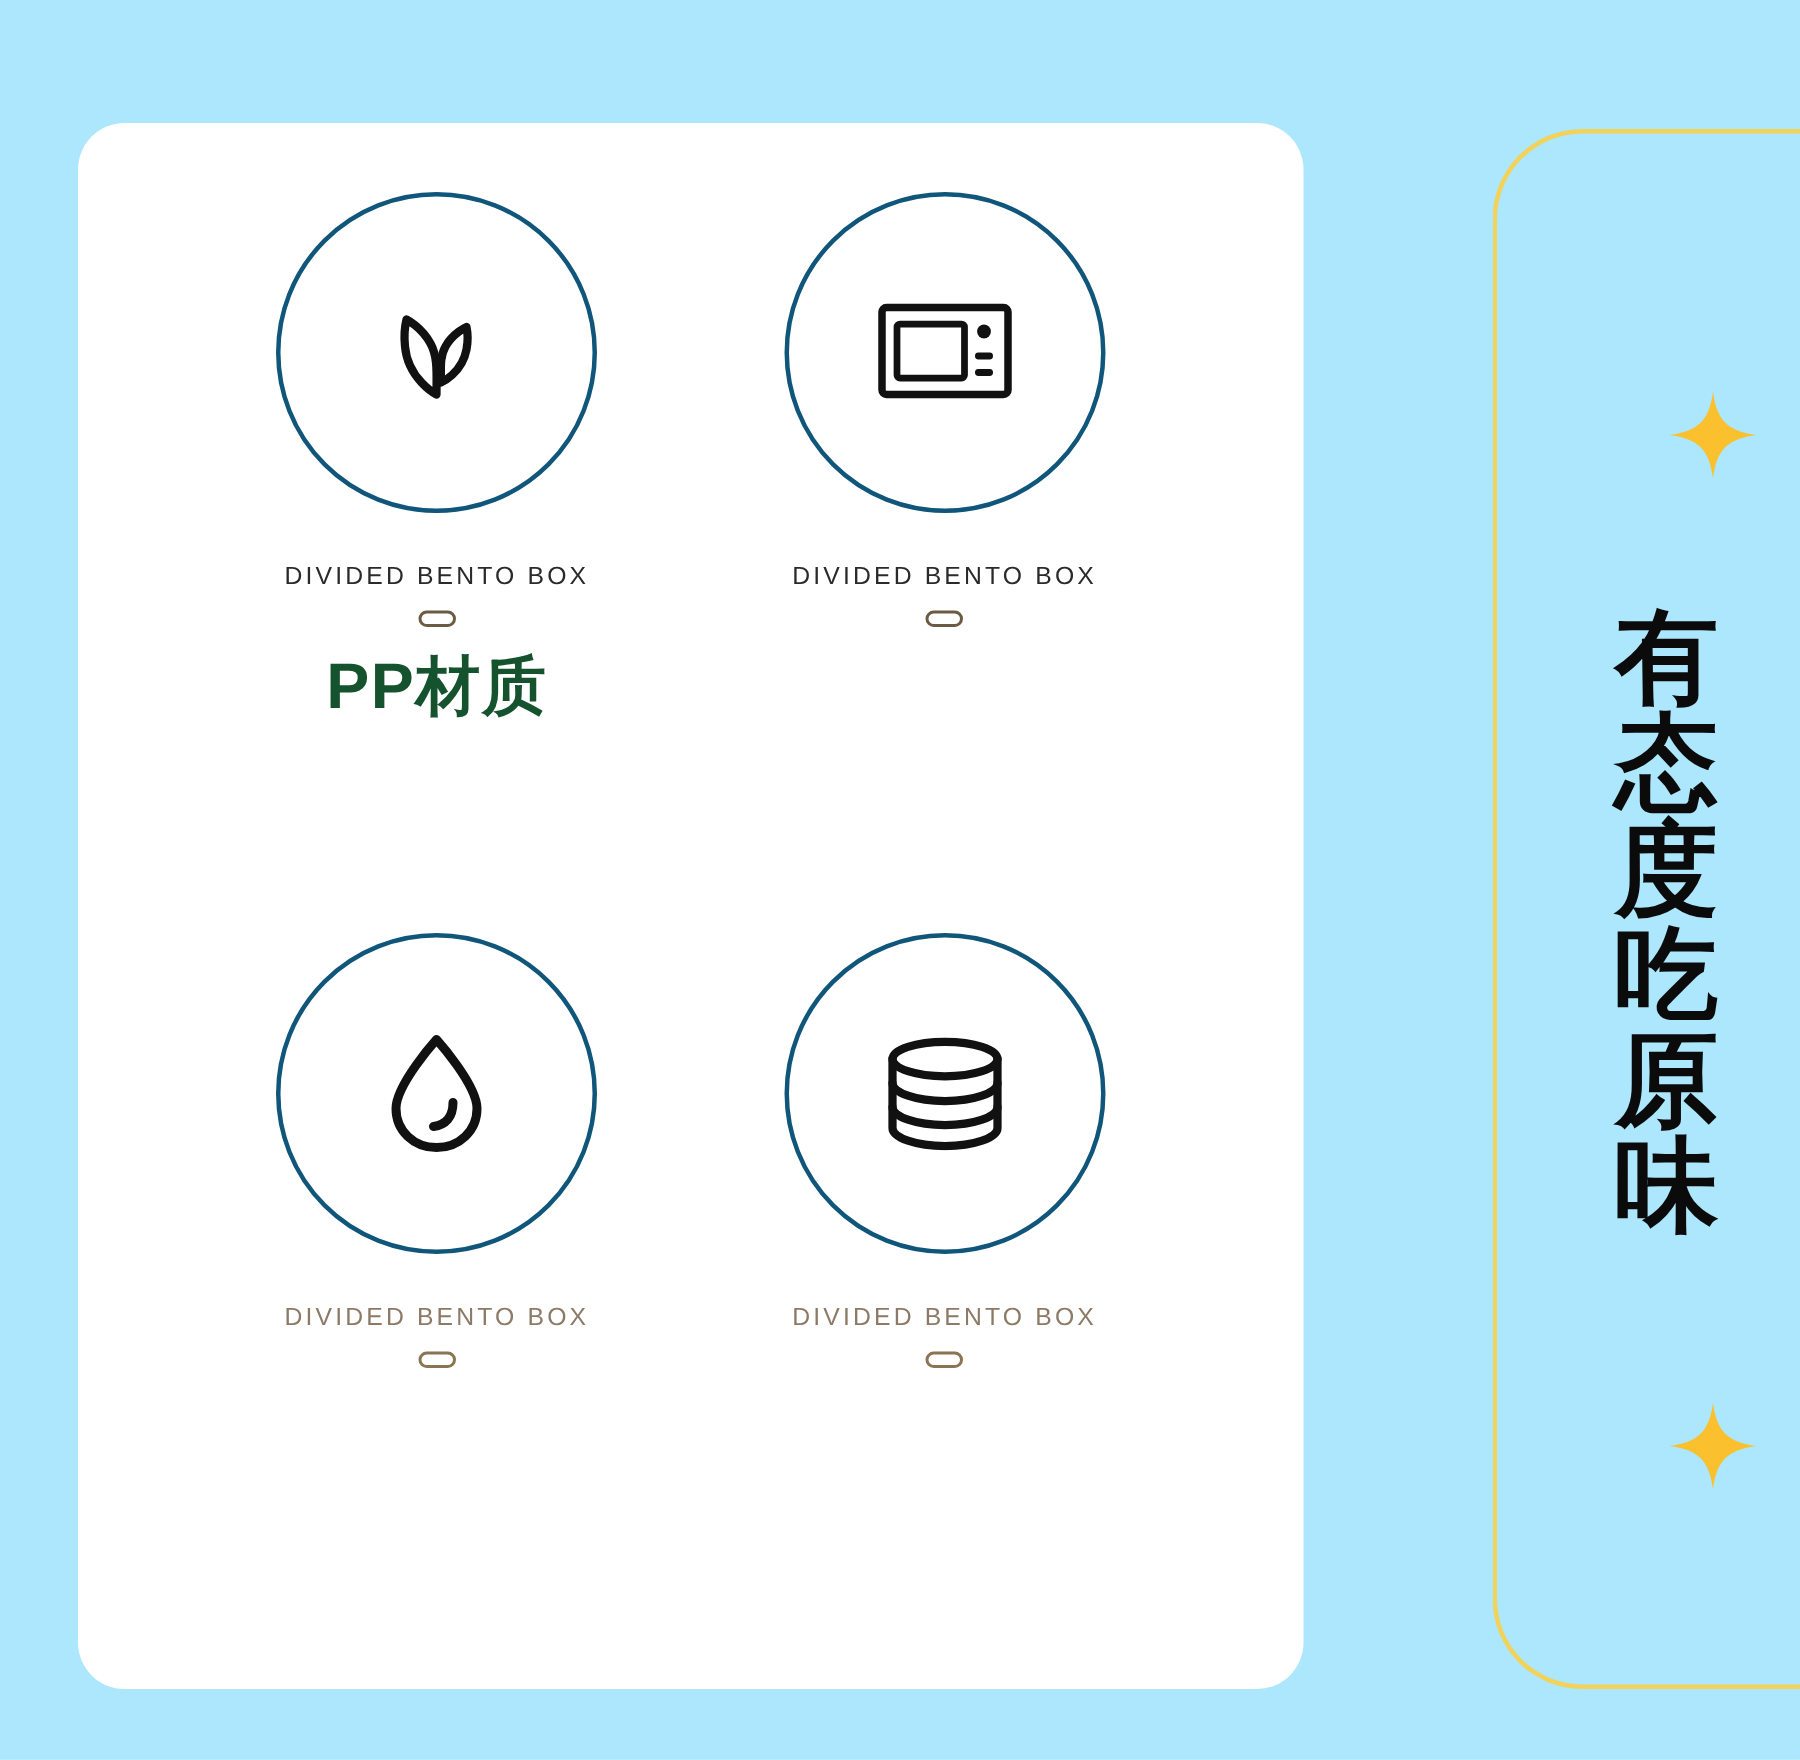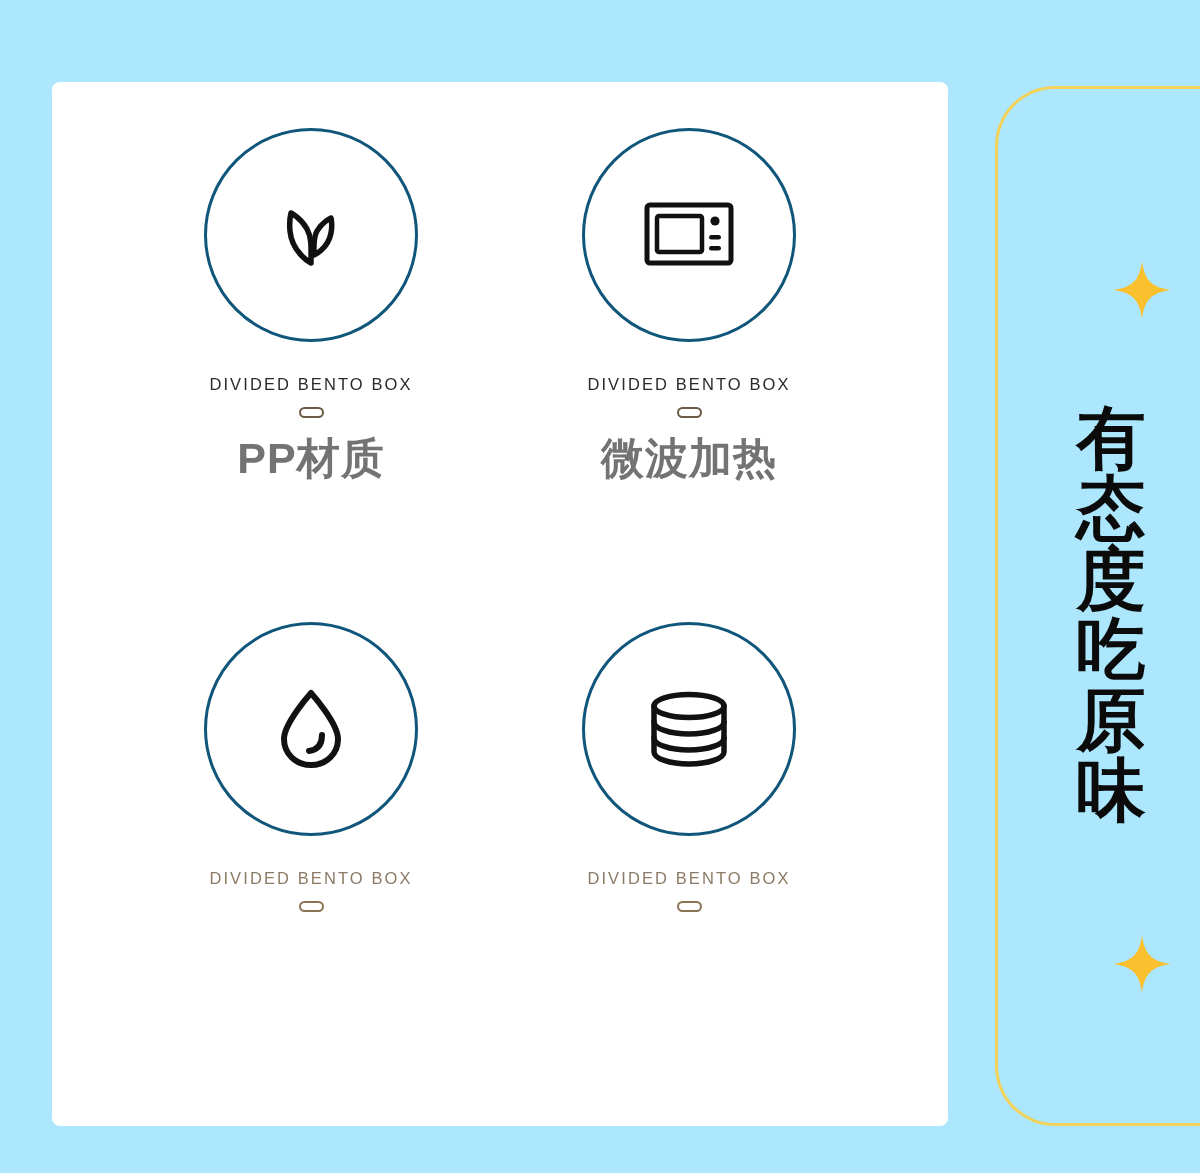--- a/index.html
+++ b/index.html
@@ -12,23 +12,23 @@
   #root {
     position:relative;
     width:1200px; height:1173px;
     background:#ace7fd;
   }
 
   
   .card {
     position:absolute;
     left:52px; top:82px;
-    width:896px; height:1044px;
+    width:817px; height:1044px;
     background:#ffffff;
-    border-radius:8px;
+    border-radius:31px;
   }
 
   .feature-grid {
     position:absolute;
     left:0; top:0; width:100%; height:100%;
     display:grid;
     grid-template-columns:1fr 1fr;
     grid-template-rows:1fr 1fr;
     padding:24px 70px 32px 70px;
   }
@@ -67,21 +67,21 @@
     width:25px; height:11px;
     border:2.5px solid #6b5b45;
     border-radius:6px;
   }
   .feature.tan .pill { border-color:#8a7454; }
 
   .headline {
     margin-top:17px;
     font-size:43px;
     font-weight:700;
-    color:#737373;
+    color:#14532d;
     letter-spacing:1px;
     white-space:nowrap;
     line-height:1.1;
   }
 
   
   .right-panel {
     position:absolute;
     left:995px; top:86px;
     width:290px; height:1040px;
@@ -145,21 +145,20 @@
               <rect x="4" y="6" width="84" height="58" rx="3" stroke="#111" stroke-width="5" fill="none"></rect>
               <rect x="14" y="17" width="45" height="36" rx="2" stroke="#111" stroke-width="4.5" fill="none"></rect>
               <circle cx="72" cy="22" r="4.6" fill="#111"></circle>
               <rect x="66" y="36" width="12" height="4.6" rx="2.3" fill="#111"></rect>
               <rect x="66" y="47" width="12" height="4.6" rx="2.3" fill="#111"></rect>
             </svg>
           </span>
         </div>
         <div class="eyebrow">DIVIDED BENTO BOX</div>
         <div class="pill"></div>
-        <div class="headline">微波加热</div>
       </div>
 
       <div class="feature tan">
         <div class="icon-circle">
           <span>
             <svg width="72" height="84" viewBox="0 0 72 84" fill="none">
               <path d="M36 6 C36 6 9 36 9 52 C9 67 21 78 36 78 C51 78 63 67 63 52 C63 36 36 6 36 6 Z" stroke="#111" stroke-width="6" stroke-linejoin="round" fill="none"></path>
               <path d="M47 48 C47 58 42 63 34 64" stroke="#111" stroke-width="6" stroke-linecap="round" fill="none"></path>
             </svg>
           </span>

